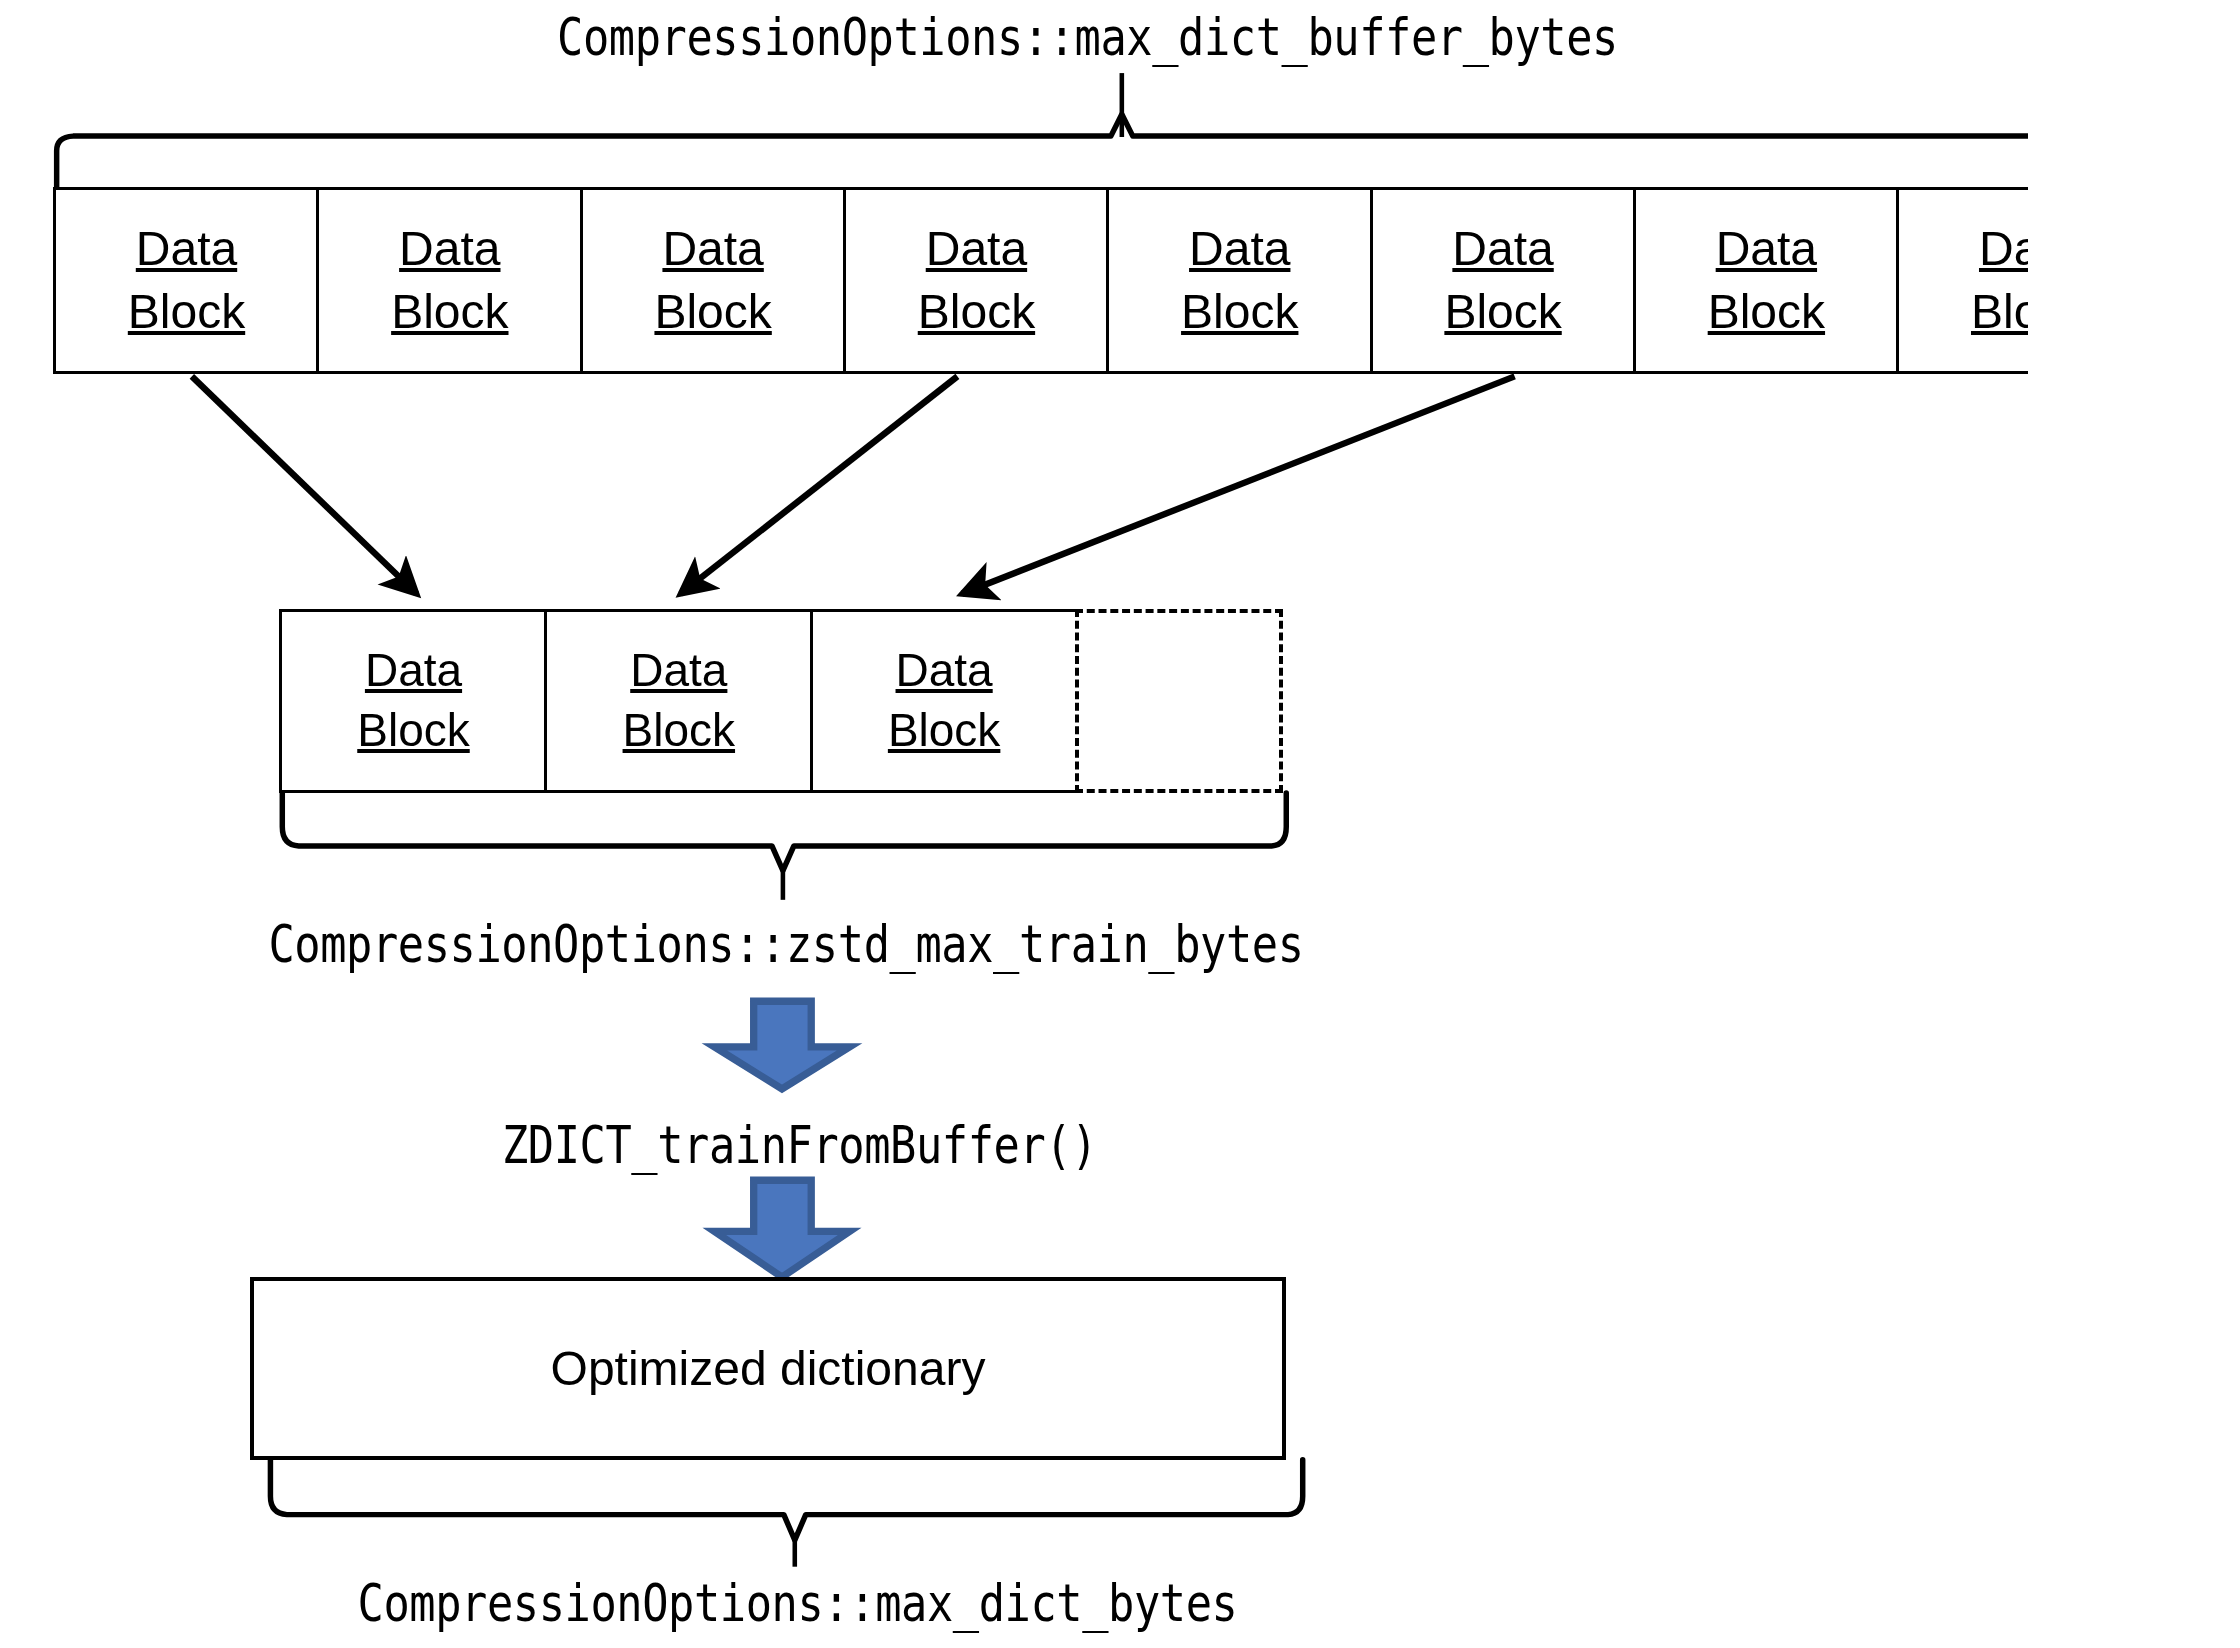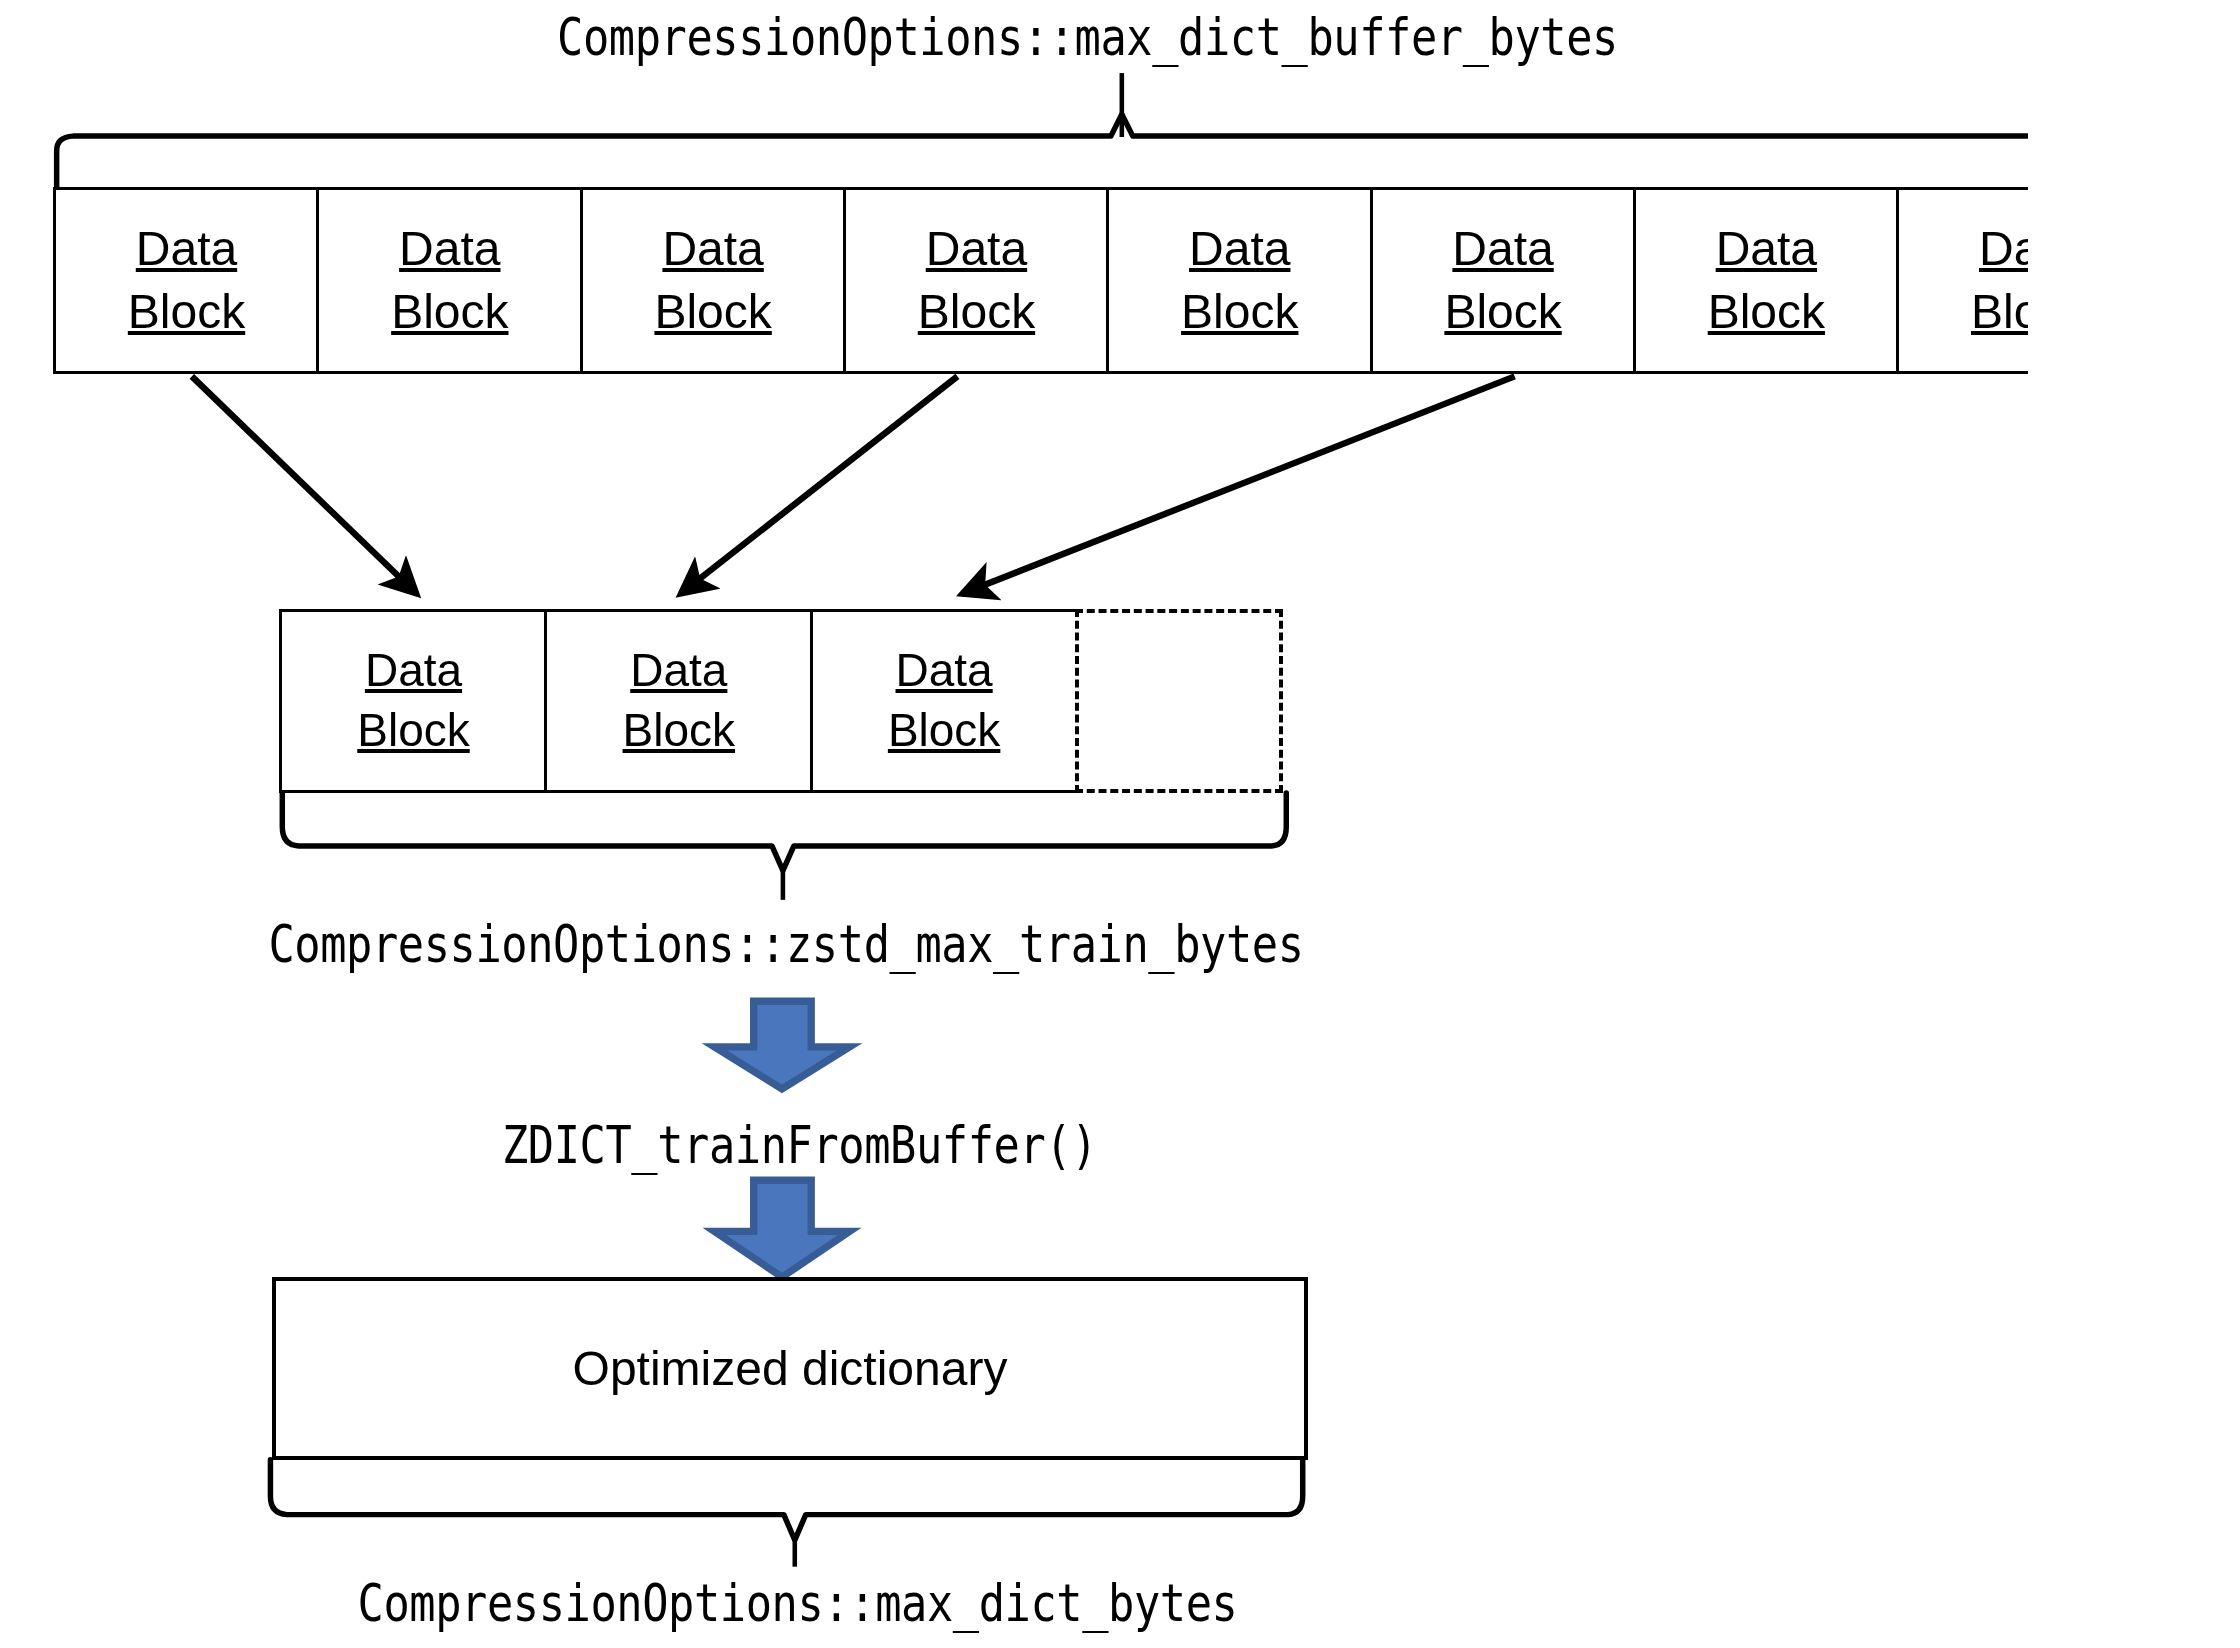--- a/index.html
+++ b/index.html
@@ -70,21 +70,21 @@
   #top-row { left: 53px; top: 187px; width: 2136px; height: 187px; }
   #top-row .data-block { width: 267px; height: 187px; font-size: 48px; }
 
   #mid-row { left: 279px; top: 609px; height: 184px; }
   #mid-row .data-block { width: 269px; height: 184px; font-size: 46px; }
   #mid-row .data-block.dashed { width: 208px; }
 
   
   #dict-box {
     position: absolute;
-    left: 272px;
+    left: 250px;
     top: 1277px;
     width: 1036px;
     height: 183px;
     box-sizing: border-box;
     border: 4.6px solid #000000;
     background: #ffffff;
     display: flex;
     align-items: center;
     justify-content: center;
     font-size: 48px;

